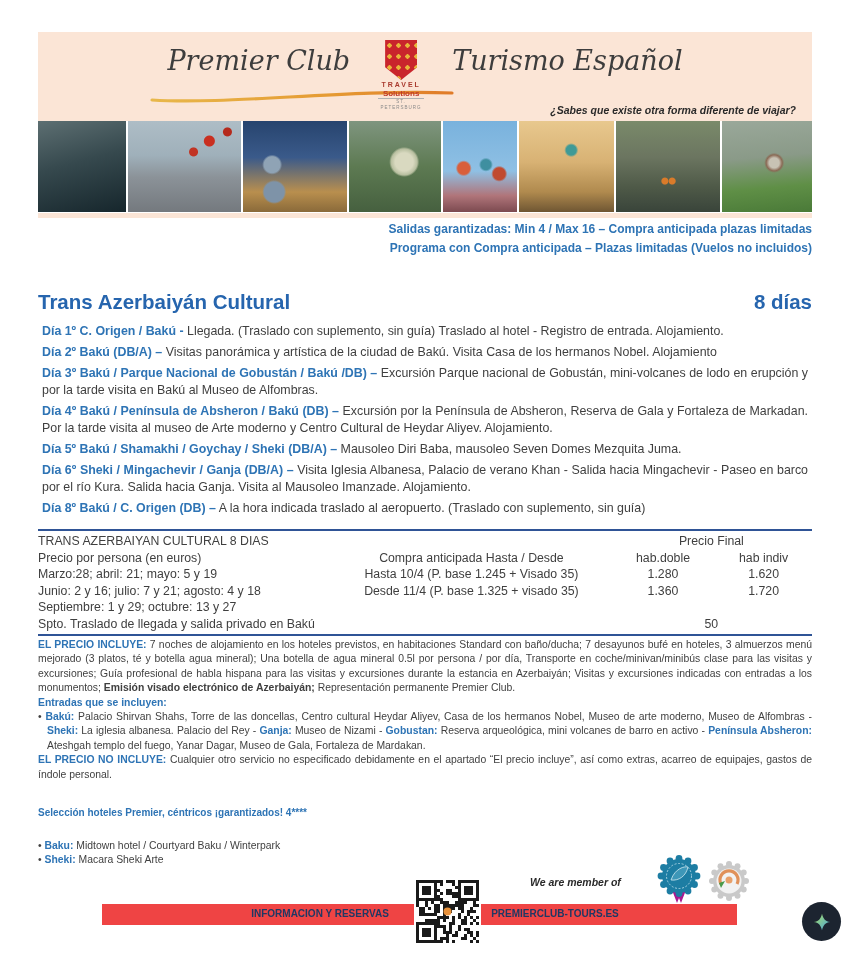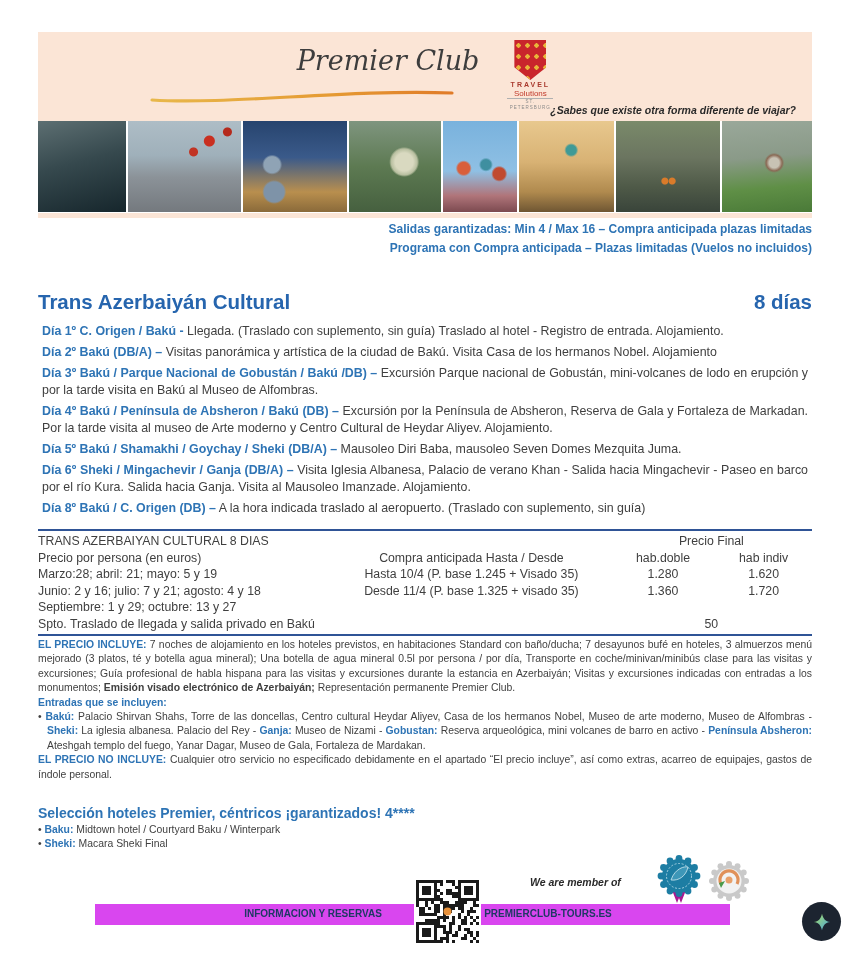--- a/index.html
+++ b/index.html
@@ -11,21 +11,21 @@
   .brand-row{position:absolute;left:0;top:6px;width:100%;display:flex;justify-content:center;
     align-items:flex-start;gap:28px;}
   .script{font-family:"DejaVu Serif",serif;font-style:italic;font-size:27px;color:#3d3d3d;
     line-height:46px;white-space:nowrap;}
   .logo{width:46px;text-align:center;}
   .shield{width:32px;height:40px;margin:2px auto 1px;background:#c9252c;
     clip-path:polygon(0 0,100% 0,100% 68%,50% 100%,0 68%);
     background-image:radial-gradient(circle 2px at 50% 50%,#e9b63a 2px,transparent 2.4px);
     background-size:9px 11px;background-color:#c9252c;}
   .logo-t1{font-size:7px;font-weight:700;letter-spacing:2px;color:#a93a2e;line-height:8px;}
-  .logo-t2{font-size:8px;font-weight:400;color:#c0392b;line-height:9px;}
+  .logo-t2{font-size:8px;font-weight:700;color:#c0392b;line-height:9px;}
   .logo-t3{font-size:4.5px;color:#8a8a8a;letter-spacing:1px;line-height:6px;border-top:0.5px solid #b0b0b0;}
   .swoosh{position:absolute;left:110px;top:55px;}
   .tagline{position:absolute;right:16px;bottom:5px;font-size:10.5px;font-style:italic;font-weight:700;
     color:#2a2a2a;}
 
   
   .photo-strip{position:absolute;left:38px;top:121px;width:774px;height:91px;display:flex;gap:2px;}
   .photo{height:100%;}
   .p1{flex:1.00;background:linear-gradient(165deg,#5d6f72 0%,#36494e 45%,#16262c 100%);}
   .p2{flex:1.28;background:
@@ -81,29 +81,29 @@
   .fineprint{position:absolute;left:38px;top:638px;width:774px;font-size:10.4px;line-height:14.4px;}
   .fineprint p{margin:0;text-align:justify;}
   .fineprint .hang{padding-left:9px;text-indent:-9px;}
   .seg-bl{color:#2e74b5;font-weight:700;}
   .seg-b{font-weight:700;}
   .bl-b{color:#2e74b5;font-weight:700;text-align:left !important;margin-top:28px;}
 
   
   .hotels{position:absolute;left:38px;top:806px;width:774px;font-size:10.4px;line-height:14.5px;}
   .hotels p{margin:0;}
-  .hotels .hd{font-size:14px;margin-bottom:2px;}
+  .hotels .hd{font-size:10px;margin-bottom:18px;}
 
   
   .member{position:absolute;left:530px;top:876px;width:120px;text-align:left;
     font-size:10.5px;font-style:italic;font-weight:700;color:#2a2a2a;}
   .badge{position:absolute;}
   .badge-blue{left:655px;top:854px;}
   .badge-gray{left:708px;top:860px;}
-  .banner{position:absolute;left:95px;top:904px;width:635px;height:21px;background:#d946ef;}
+  .banner{position:absolute;left:102px;top:904px;width:635px;height:21px;background:#ef4444;}
   .banner span{position:absolute;top:4px;font-size:10px;font-weight:700;color:#1f3864;text-align:center;}
   .bnr-left{left:63px;width:310px;}
   .bnr-right{left:300px;width:306px;}
   .qr{position:absolute;left:414px;top:878px;width:67px;height:67px;background:#fff;padding:2px;
     box-sizing:border-box;}
   .qr svg{display:block;}
   .fab{position:absolute;left:802px;top:902px;width:39px;height:39px;border-radius:50%;
     background:#1c2430;display:flex;align-items:center;justify-content:center;cursor:pointer;border:none;}
 </style>
 </head>
@@ -123,20 +123,21 @@
       <path d="M4,13 C80,18 200,2 304,6" stroke="url(#gg)" stroke-width="3.2" fill="none" stroke-linecap="round"></path>
     </svg>
     <div class="brand-row">
       <span class="script">Premier Club</span>
       <div class="logo">
         <div class="shield"></div>
         <div class="logo-t1">TRAVEL</div>
         <div class="logo-t2">Solutions</div>
         <div class="logo-t3">ST. PETERSBURG</div>
       </div>
+      <span class="script">Turismo Español</span>
     </div>
     <div class="tagline">¿Sabes que existe otra forma diferente de viajar?</div>
   </header>
 
   <div class="photo-strip">
     <div class="photo p1"></div>
     <div class="photo p2"></div>
     <div class="photo p3"></div>
     <div class="photo p4"></div>
     <div class="photo p5"></div>
@@ -204,21 +205,21 @@
   <div class="fineprint">
     <p><span class="seg-bl">EL PRECIO INCLUYE:</span><span> 7 noches de alojamiento en los hoteles previstos, en habitaciones Standard con baño/ducha; 7 desayunos bufé en hoteles, 3 almuerzos menú mejorado (3 platos, té y botella agua mineral); Una botella de agua mineral 0.5l por persona / por día, Transporte en coche/minivan/minibús clase para las visitas y excursiones; Guía profesional de habla hispana para las visitas y excursiones durante la estancia en Azerbaiyán; Visitas y excursiones indicadas con entradas a los monumentos; </span><span class="seg-b">Emisión visado electrónico de Azerbaiyán;</span><span> Representación permanente Premier Club.</span></p>
     <p class="bl-b">Entradas que se incluyen:</p>
     <p class="hang"><span>• </span><span class="seg-bl">Bakú:</span><span> Palacio Shirvan Shahs, Torre de las doncellas, Centro cultural Heydar Aliyev, Casa de los hermanos Nobel, Museo de arte moderno, Museo de Alfombras - </span><span class="seg-bl">Sheki:</span><span> La iglesia albanesa. Palacio del Rey - </span><span class="seg-bl">Ganja:</span><span> Museo de Nizami - </span><span class="seg-bl">Gobustan:</span><span> Reserva arqueológica, mini volcanes de barro en activo - </span><span class="seg-bl">Península Absheron:</span><span> Ateshgah templo del fuego, Yanar Dagar, Museo de Gala, Fortaleza de Mardakan.</span></p>
     <p><span class="seg-bl">EL PRECIO NO INCLUYE:</span><span> Cualquier otro servicio no especificado debidamente en el apartado “El precio incluye”, así como extras, acarreo de equipajes, gastos de índole personal.</span></p>
   </div>
 
   <div class="hotels">
     <p class="bl-b hd">Selección hoteles Premier, céntricos  ¡garantizados!  4****</p>
     <p>• <span class="bl-b">Baku:</span> <span>  Midtown hotel / Courtyard Baku / Winterpark</span></p>
-    <p>• <span class="bl-b">Sheki:</span> <span> Macara Sheki Final</span></p>
+    <p>• <span class="bl-b">Sheki:</span> <span> Macara Sheki Arte</span></p>
   </div>
 
   <div class="member">We are member of</div>
 
   <div class="badge badge-blue">
     <svg width="48" height="52" viewBox="0 0 48 52">
       <polygon points="17,36 22,49 24,44 26,49 31,36" fill="#a8198f"></polygon>
       <g fill="#1d7da3">
         <circle cx="24" cy="4.5" r="3.4"></circle>
           <circle cx="33" cy="7" r="3.4"></circle>

